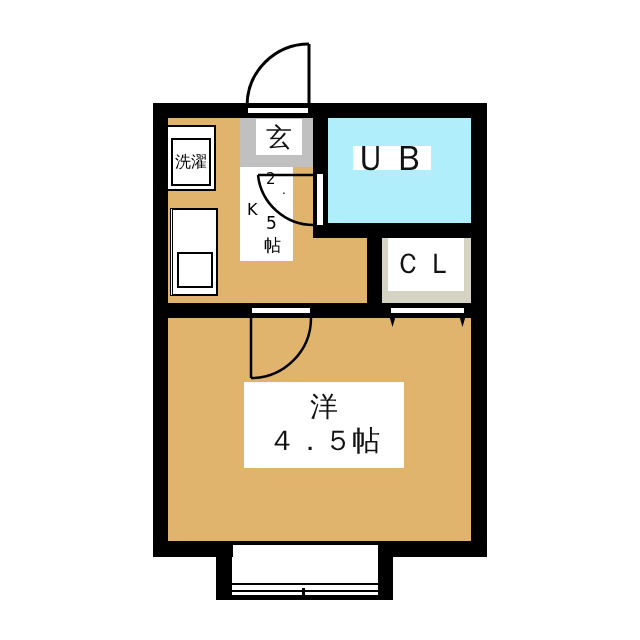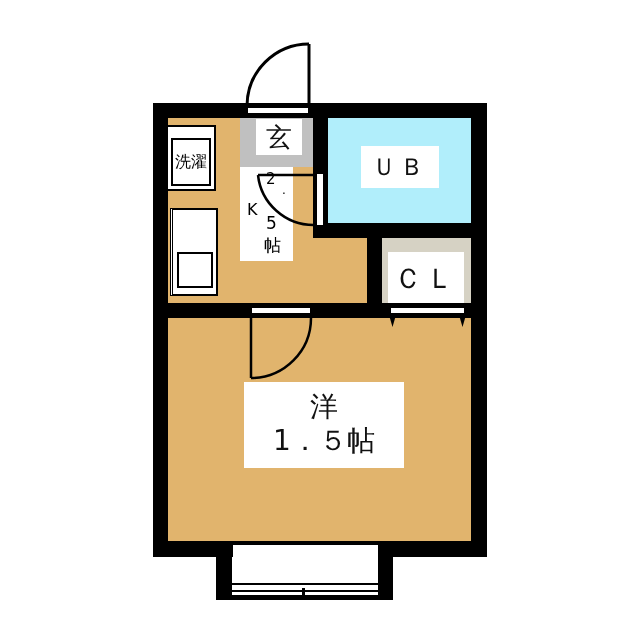--- a/index.html
+++ b/index.html
@@ -37,29 +37,29 @@
   </svg>
 
   <div class="abs" style="left:166px;top:125px;width:50px;height:66px;border:2px solid #000;background:#fff;padding:3px;">
     <div class="abs" style="left:3px;top:3px;right:3px;bottom:3px;border:2px solid #000;display:flex;align-items:center;justify-content:center;font-size:16px;margin-top:8px;">洗濯</div>
   </div>
 
   <div class="abs" style="left:170px;top:208px;width:48px;height:88px;border:2px solid #000;background:#fff;border-left:3px double #000;"></div>
   <div class="abs" style="left:177px;top:252px;width:36px;height:36px;border:2px solid #000;background:#fff;"></div>
 
   <div class="abs" style="left:328px;top:118px;width:143px;height:105px;background:#b1eefb;"></div>
-  <div class="abs label" style="left:361px;top:146px;width:78px;height:42px;font-size:24px;letter-spacing:4px;">ＵＢ</div>
+  <div class="abs label" style="left:353px;top:146px;width:78px;height:24px;font-size:35px;letter-spacing:4px;">ＵＢ</div>
 
   <div class="abs" style="left:382px;top:238px;width:89px;height:66px;background:#d6d2c4;"></div>
-  <div class="abs label" style="left:388px;top:252px;width:76px;height:54px;font-size:28px;letter-spacing:4px;">ＣＬ</div>
+  <div class="abs label" style="left:388px;top:237px;width:76px;height:54px;font-size:28px;letter-spacing:4px;">ＣＬ</div>
 
   <div class="abs floor" style="left:167px;top:318px;width:306px;height:224px;"></div>
   <div class="abs label" style="left:244px;top:382px;width:160px;height:86px;flex-direction:column;">
     <div style="font-size:28px;line-height:32px;">洋</div>
-    <div style="font-size:28px;line-height:36px;">1．５帖</div>
+    <div style="font-size:28px;line-height:36px;">４．５帖</div>
   </div>
 
   <svg class="abs" style="left:248px;top:316px;width:70px;height:66px;" viewBox="0 0 70 66">
     <line x1="3" y1="0" x2="3" y2="62" stroke="#000" stroke-width="2.5"></line>
     <path d="M3 62 A 60 60 0 0 0 63 2" fill="none" stroke="#000" stroke-width="2.5"></path>
   </svg>
 
   <div class="abs wall" style="left:153px;top:103px;width:334px;height:15px;"></div>
   <div class="abs wall" style="left:153px;top:103px;width:15px;height:454px;"></div>
   <div class="abs wall" style="left:471px;top:103px;width:16px;height:454px;"></div>

